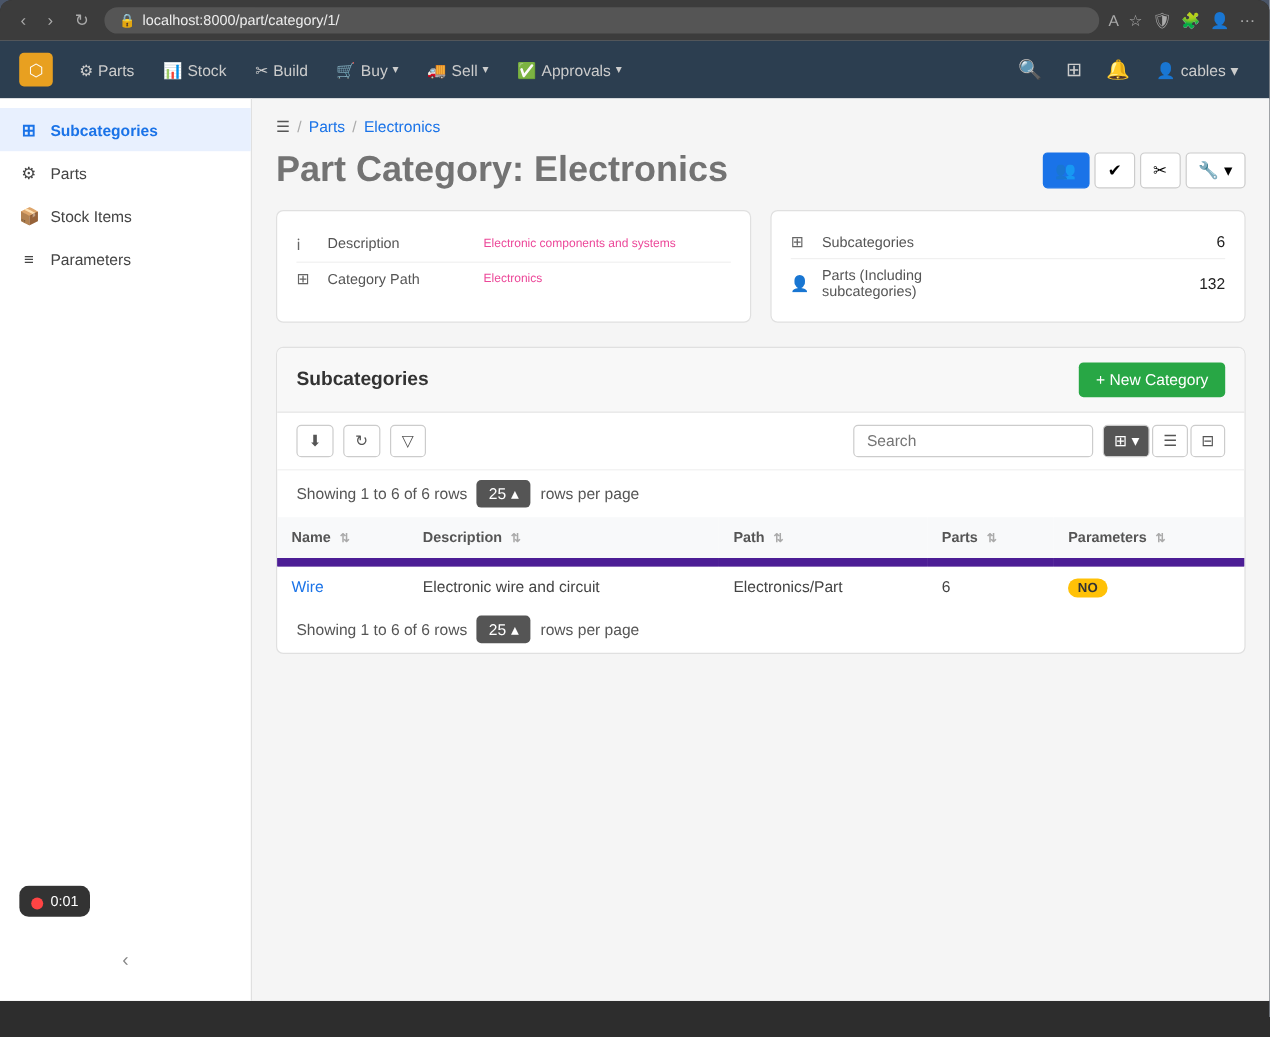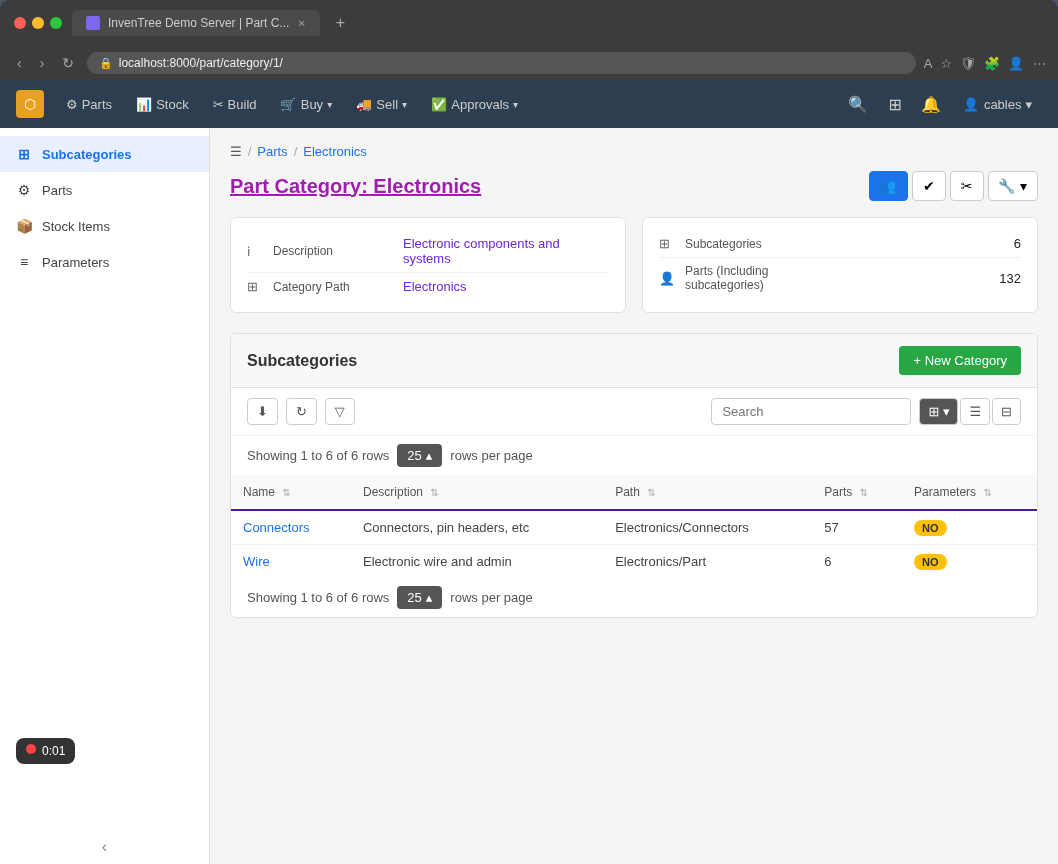--- a/index.html
+++ b/index.html
@@ -47,34 +47,34 @@
     
     .main-content { flex: 1; padding: 16px 20px; background: #f5f5f5; }
 
     
     .breadcrumb { display: flex; align-items: center; gap: 6px; margin-bottom: 12px; font-size: 13px; color: #555; }
     .breadcrumb a { color: #1a73e8; text-decoration: none; cursor: pointer; }
     .breadcrumb-sep { color: #aaa; }
 
     
     .page-header { display: flex; align-items: center; margin-bottom: 16px; }
-    .page-title { font-size: 20px; font-weight: 600; color: #a21caf; flex: 1; text-decoration: underline; }
+    .page-title { font-size: 30px; font-weight: 600; color: #737373; flex: 1; }
     .header-actions { display: flex; gap: 4px; }
     .header-btn { padding: 6px 10px; border-radius: 4px; border: 1px solid #ccc; background: #fff; cursor: pointer; font-size: 14px; display: flex; align-items: center; }
     .header-btn.primary { background: #1a73e8; color: white; border-color: #1a73e8; }
     .header-btn.with-arrow { gap: 4px; }
 
     
     .info-cards { display: flex; gap: 16px; margin-bottom: 20px; }
     .info-card { background: #fff; border: 1px solid #e0e0e0; border-radius: 6px; padding: 12px 16px; flex: 1; }
     .info-row { display: flex; align-items: center; gap: 10px; padding: 6px 0; border-bottom: 1px solid #f0f0f0; }
     .info-row:last-child { border-bottom: none; }
     .info-icon { font-size: 13px; color: #666; width: 16px; }
     .info-label { color: #555; font-size: 12px; width: 120px; }
-    .info-value { color: #6d28d9; font-size: 13px; flex: 1; }
+    .info-value { color: #ec4899; font-size: 10px; flex: 1; }
     .info-value-right { color: #222; font-size: 13px; margin-left: auto; font-weight: 500; }
 
     
     .section { background: #fff; border: 1px solid #e0e0e0; border-radius: 6px; overflow: hidden; }
     .section-header { background: #f8f8f8; padding: 12px 16px; display: flex; align-items: center; border-bottom: 1px solid #e0e0e0; }
     .section-title { font-size: 16px; font-weight: 600; color: #333; flex: 1; }
     .new-cat-btn { background: #28a745; color: white; border: none; border-radius: 4px; padding: 7px 14px; cursor: pointer; font-size: 13px; display: flex; align-items: center; gap: 6px; }
 
     
     .table-toolbar { padding: 10px 16px; display: flex; align-items: center; gap: 8px; background: #fff; border-bottom: 1px solid #f0f0f0; }
@@ -83,48 +83,35 @@
     .search-box { border: 1px solid #ccc; border-radius: 4px; padding: 5px 10px; font-size: 13px; width: 200px; color: #333; background: #fff; }
     .view-btn { padding: 5px 8px; border: 1px solid #ccc; border-radius: 4px; background: #fff; cursor: pointer; font-size: 13px; color: #555; }
     .view-btn-group { display: flex; gap: 2px; }
 
     
     .row-count-bar { padding: 8px 16px; display: flex; align-items: center; gap: 8px; font-size: 13px; color: #555; }
     .per-page-btn { background: #555; color: #fff; border: none; border-radius: 4px; padding: 4px 10px; cursor: pointer; font-size: 13px; display: flex; align-items: center; gap: 4px; }
 
     
     .data-table { width: 100%; border-collapse: collapse; }
-    .data-table th { background: #f8f9fa; padding: 10px 12px; text-align: left; font-size: 12px; font-weight: 400; color: #555; border-bottom: 2px solid #4c1d95; cursor: pointer; white-space: nowrap; }
+    .data-table th { background: #f8f9fa; padding: 10px 12px; text-align: left; font-size: 12px; font-weight: 700; color: #555; border-bottom: 7px solid #4c1d95; cursor: pointer; white-space: nowrap; }
     .data-table th .sort-icons { color: #aaa; font-size: 10px; margin-left: 4px; }
     .data-table td { padding: 9px 12px; font-size: 13px; color: #444; border-bottom: 1px solid #f0f0f0; }
     .data-table tr:last-child td { border-bottom: none; }
     .link-cell { color: #1a73e8; text-decoration: none; cursor: pointer; }
     .no-badge { background: #ffc107; color: #333; border-radius: 20px; padding: 2px 8px; font-size: 11px; font-weight: 600; }
 
     
-    .recording-indicator { position: fixed; left: 16px; bottom: 100px; background: #333; border-radius: 8px; padding: 6px 10px; display: flex; align-items: flex-start; gap: 6px; color: white; font-size: 12px; z-index: 999; }
+    .recording-indicator { position: fixed; left: 16px; bottom: 100px; background: #333; border-radius: 8px; padding: 6px 10px; display: flex; align-items: flex-end; gap: 6px; color: white; font-size: 12px; z-index: 999; }
     .rec-dot { width: 10px; height: 10px; background: #ff4444; border-radius: 50%; }
   </style>
 </head>
 <body>
 
 <div class="browser-chrome">
-  <div class="browser-titlebar">
-    <div class="browser-dots">
-      <div class="dot dot-red"></div>
-      <div class="dot dot-yellow"></div>
-      <div class="dot dot-green"></div>
-    </div>
-    <div class="browser-tab">
-      <div class="tab-favicon"></div>
-      <span>InvenTree Demo Server | Part C...</span>
-      <span class="close-tab">✕</span>
-    </div>
-    <span class="browser-add-tab">+</span>
-  </div>
   <div class="browser-toolbar">
     <span class="nav-btn">‹</span>
     <span class="nav-btn">›</span>
     <span class="nav-btn">↻</span>
     <div class="address-bar">
       <span class="lock-icon">🔒</span>
       <span>localhost:8000/part/category/1/</span>
     </div>
     <div class="browser-toolbar-right">
       <span>A</span>
@@ -303,30 +290,23 @@
                   <span>Parts</span>
                   <span class="sort-icons">⇅</span>
                 </th>
                 <th>
                   <span>Parameters</span>
                   <span class="sort-icons">⇅</span>
                 </th>
               </tr>
             </thead>
             <tbody id="table-body">
-            <tr>
-      <td><a class="link-cell">Connectors</a></td>
-      <td>Connectors, pin headers, etc</td>
-      <td>Electronics/Connectors</td>
-      <td>57</td>
-      <td><span class="no-badge">NO</span></td>
-    </tr>
                 <tr>
       <td><a class="link-cell">Wire</a></td>
-      <td>Electronic wire and admin</td>
+      <td>Electronic wire and circuit</td>
       <td>Electronics/Part</td>
       <td>6</td>
       <td><span class="no-badge">NO</span></td>
     </tr>
               </tbody>
           </table>
 
           <div class="row-count-bar">
             <span>Showing 1 to 6 of 6 rows</span>
             <button class="per-page-btn">

